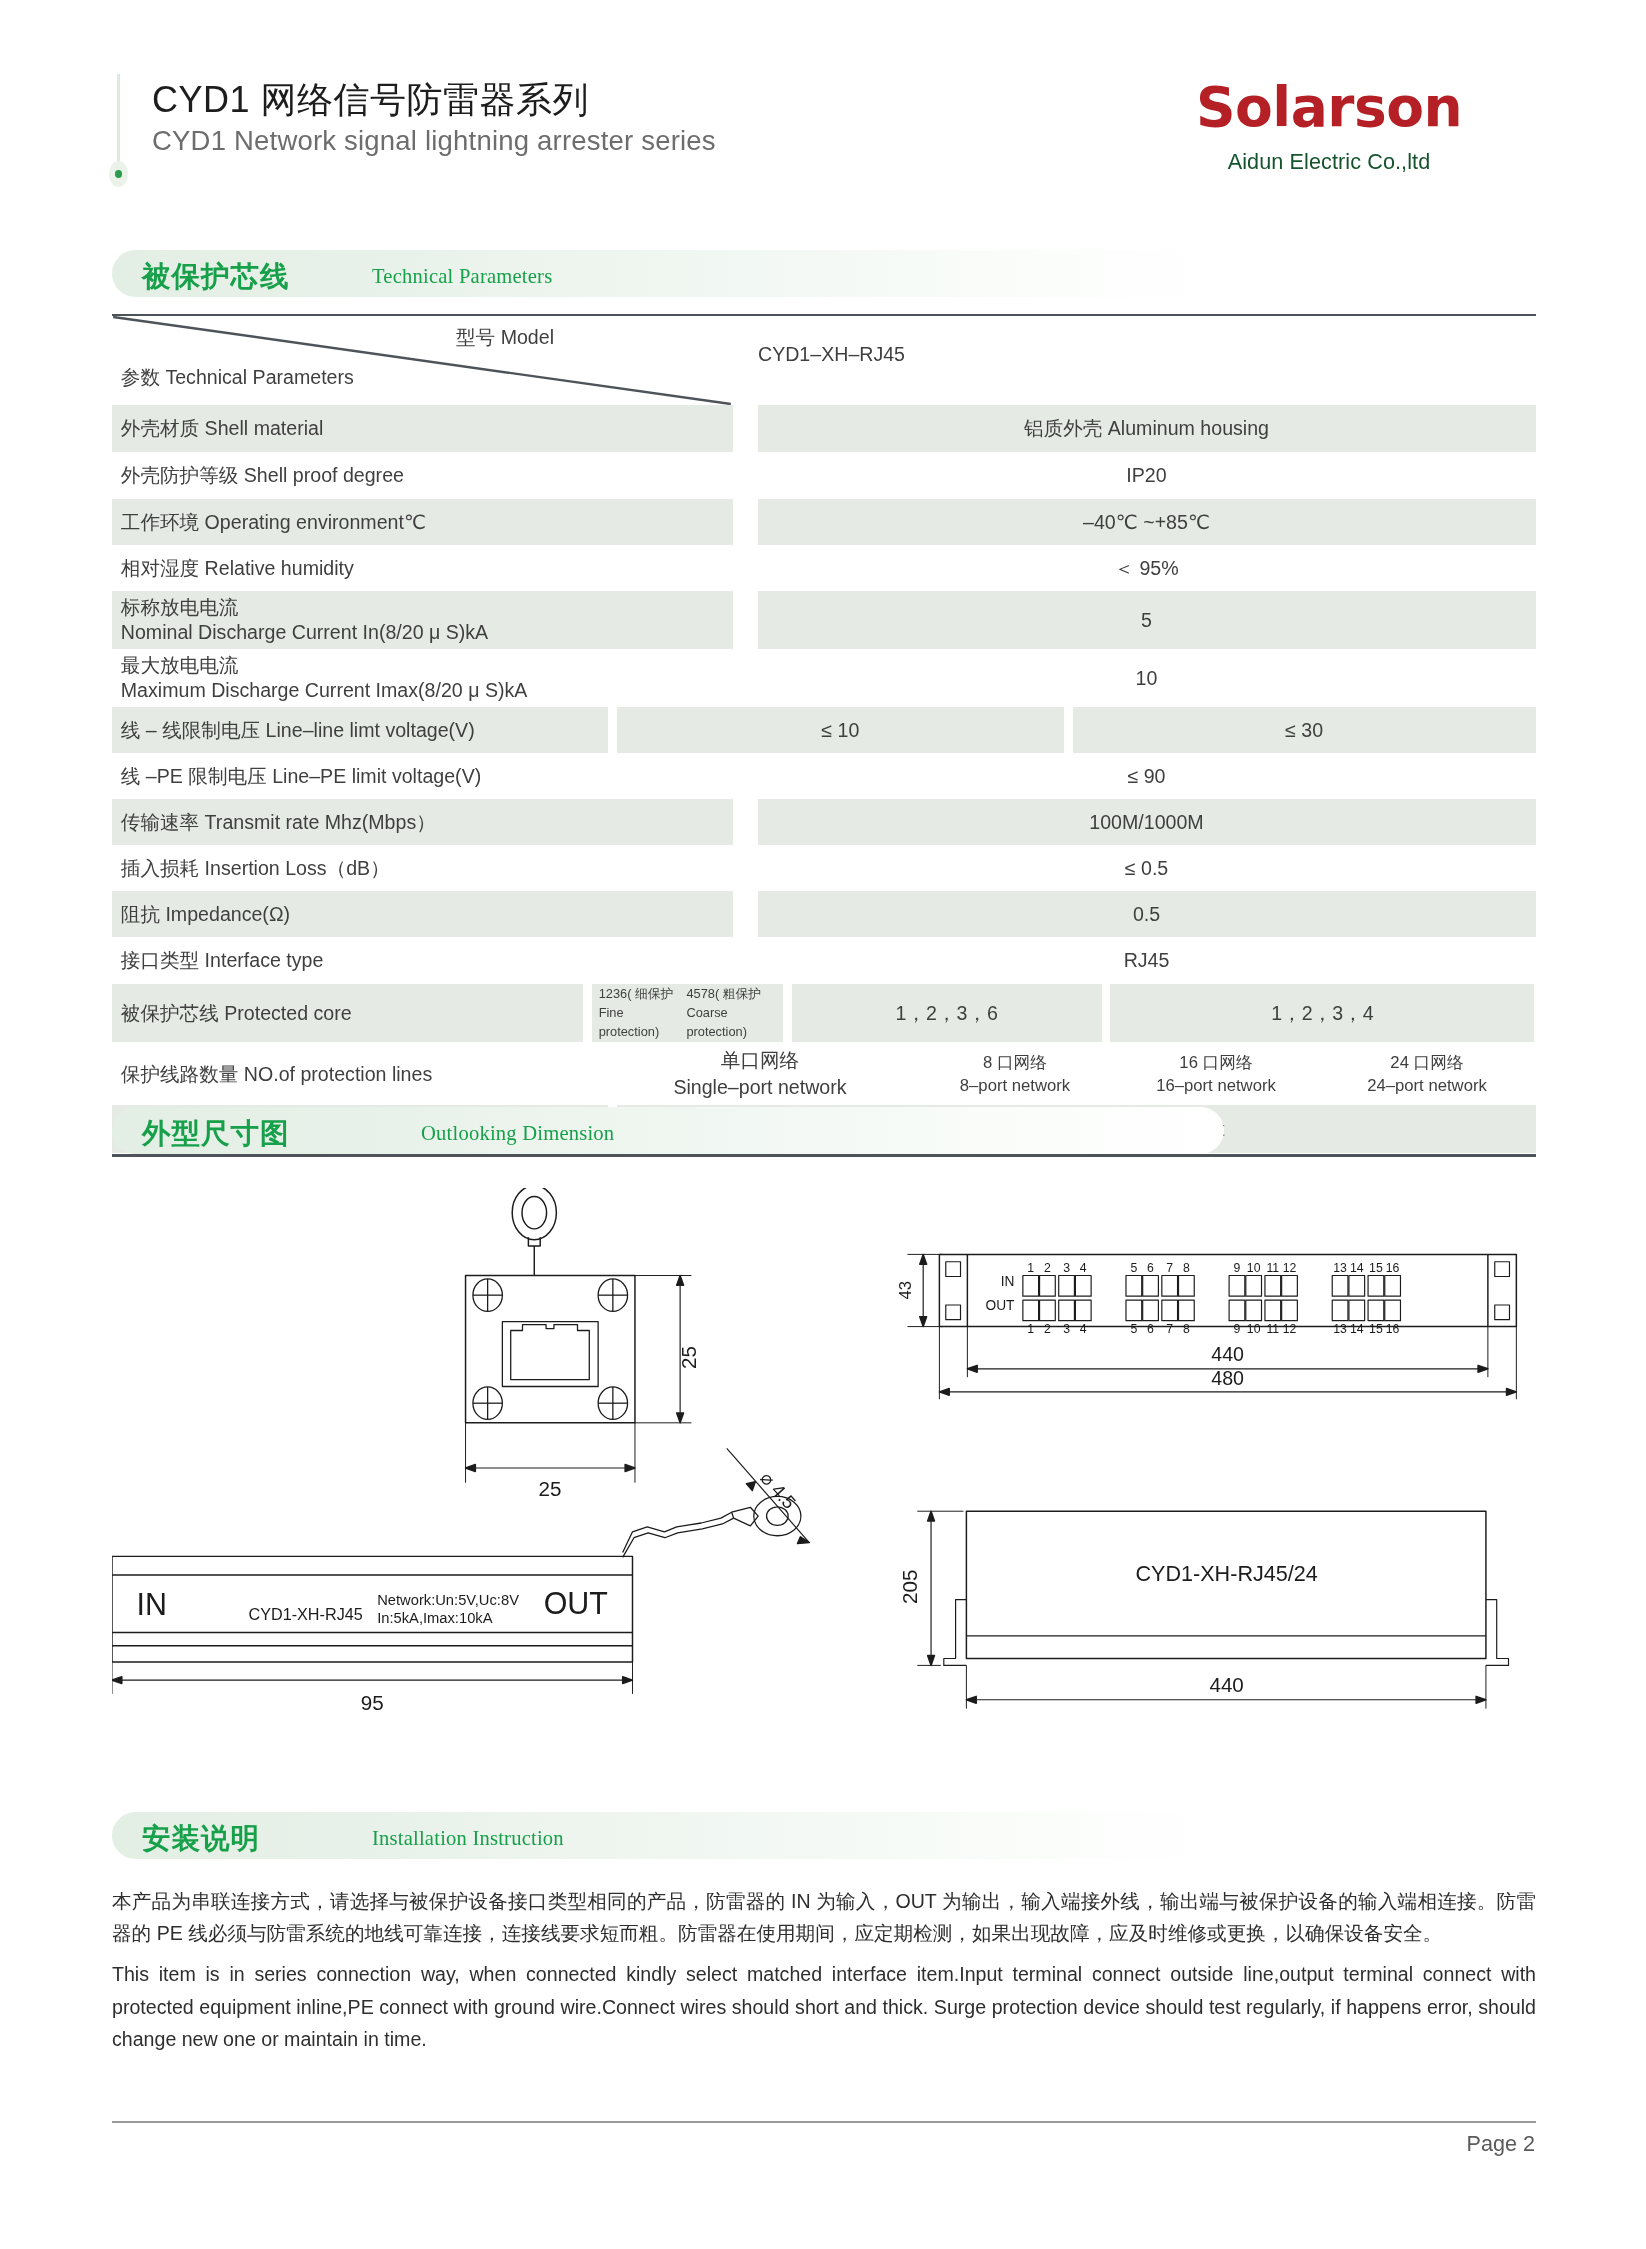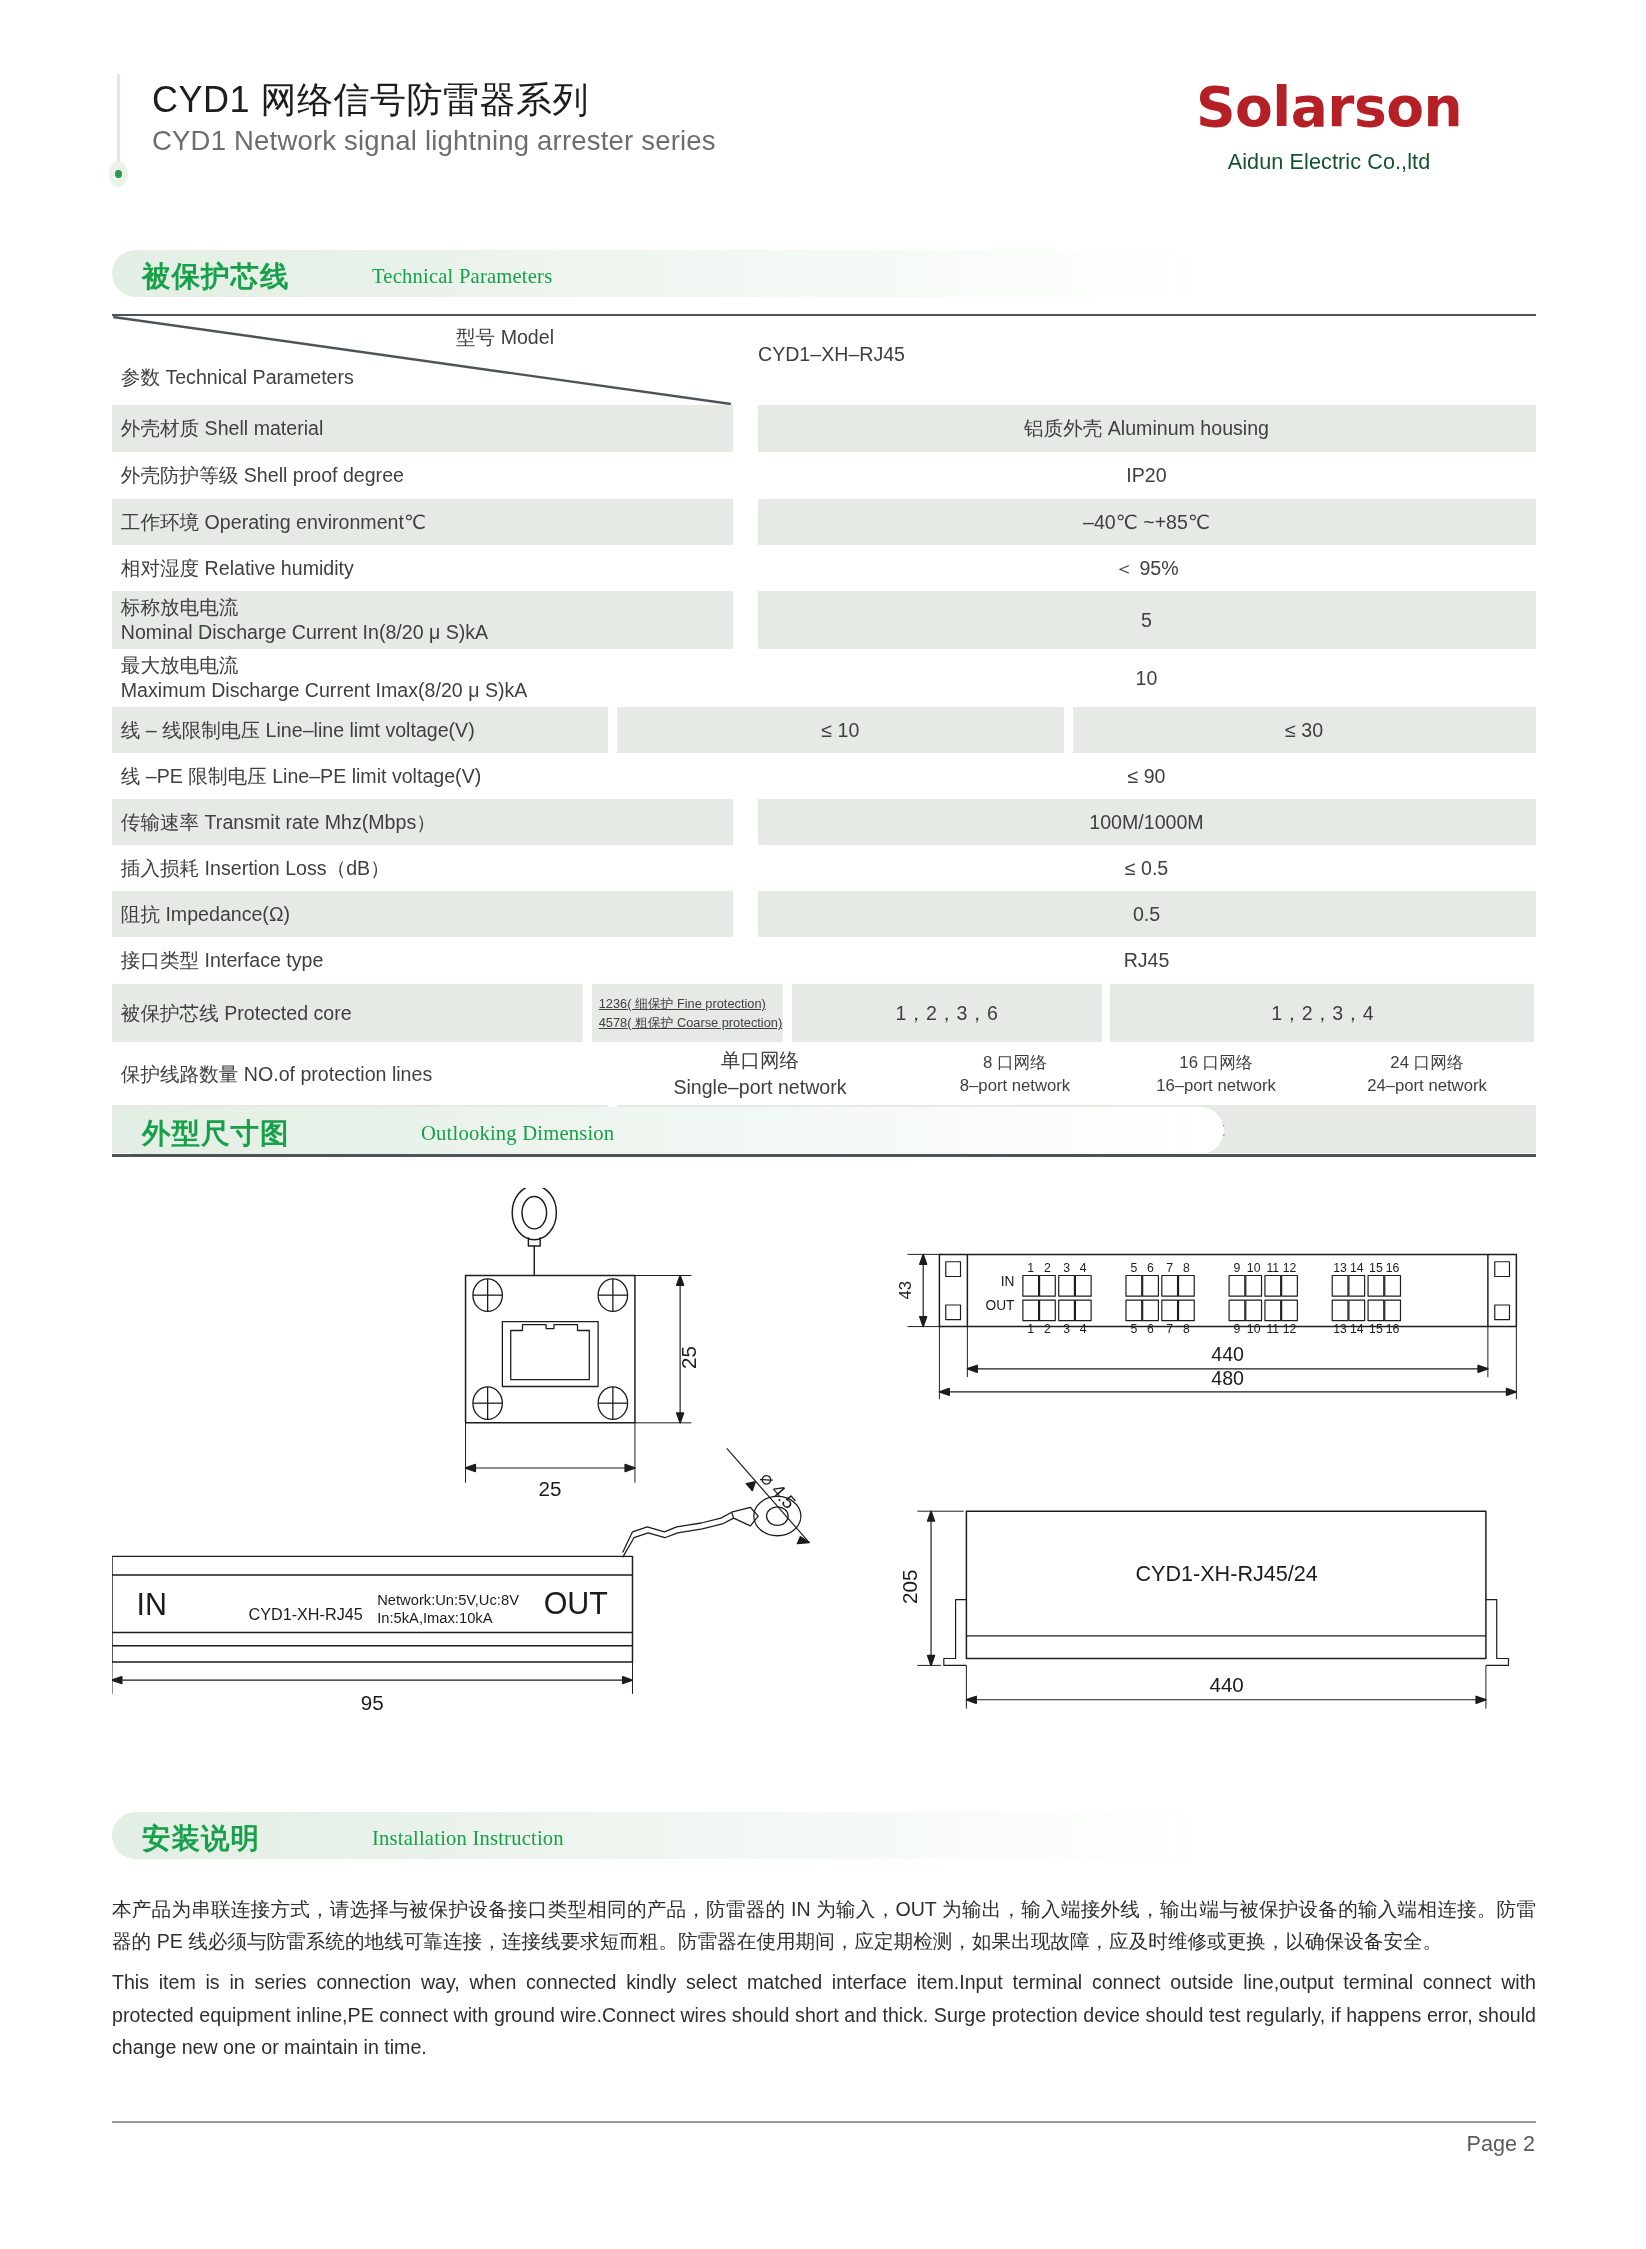--- a/index.html
+++ b/index.html
@@ -58,21 +58,21 @@
   .stack .b { font-size: 19.6px; }
   .stack .s { font-size: 16.7px; }
 
   
   .draw-area { position: absolute; left: 112px; top: 1188px; width: 1424px; height: 560px; }
   svg { display: block; }
 
   
   .instr { position: absolute; left: 112px; width: 1424px; font-size: 19.6px; line-height: 1.65; color: #2e2e2e; }
   .instr p { margin-bottom: 2.9px; }
-  .instr .cn { text-align: justify; margin-top: 8px; }
+  .instr .cn { text-align: justify; }
   .instr .en { text-align: justify; margin-top: 8.8px; }
 
   
   .footer-line { position: absolute; left: 112px; top: 2121px; width: 1424px; height: 1.5px; background: #9a9a9a; }
   .footer-pg { position: absolute; right: 112px; top: 2131px; font-size: 21.6px; color: #5a5a5a; }
 </style>
 </head>
 <body>
 
 <div class="page">
@@ -187,21 +187,21 @@
 
     <div class="trow" style="top:623px; height:46px;">
       <div class="cell label" style="width:621px">接口类型 Interface type</div>
       <div class="cell gap" style="width:24.5px"></div>
       <div class="cell val" style="width:778px">RJ45</div>
     </div>
 
     <div class="trow" style="top:670px; height:58px;">
       <div class="cell label shade" style="width:471px">被保护芯线 Protected core</div>
       <div class="cell gap" style="width:8.8px"></div>
-      <div class="cell shade" style="width:191px; flex-direction:column; justify-content:center; align-items:flex-start; padding-left:6.9px;text-decoration:underline;">
+      <div class="cell shade" style="width:191px; flex-direction:row; justify-content:center; align-items:flex-start; padding-left:6.9px;">
         <span class="small-note">1236( 细保护 Fine protection)</span>
         <span class="small-note">4578( 粗保护 Coarse protection)</span>
       </div>
       <div class="cell gap" style="width:8.8px"></div>
       <div class="cell val shade" style="width:310px">1，2，3，6</div>
       <div class="cell gap" style="width:8.8px"></div>
       <div class="cell val shade" style="width:424px">1，2，3，4</div>
     </div>
 
     <div class="trow" style="top:728px; height:64px;">

